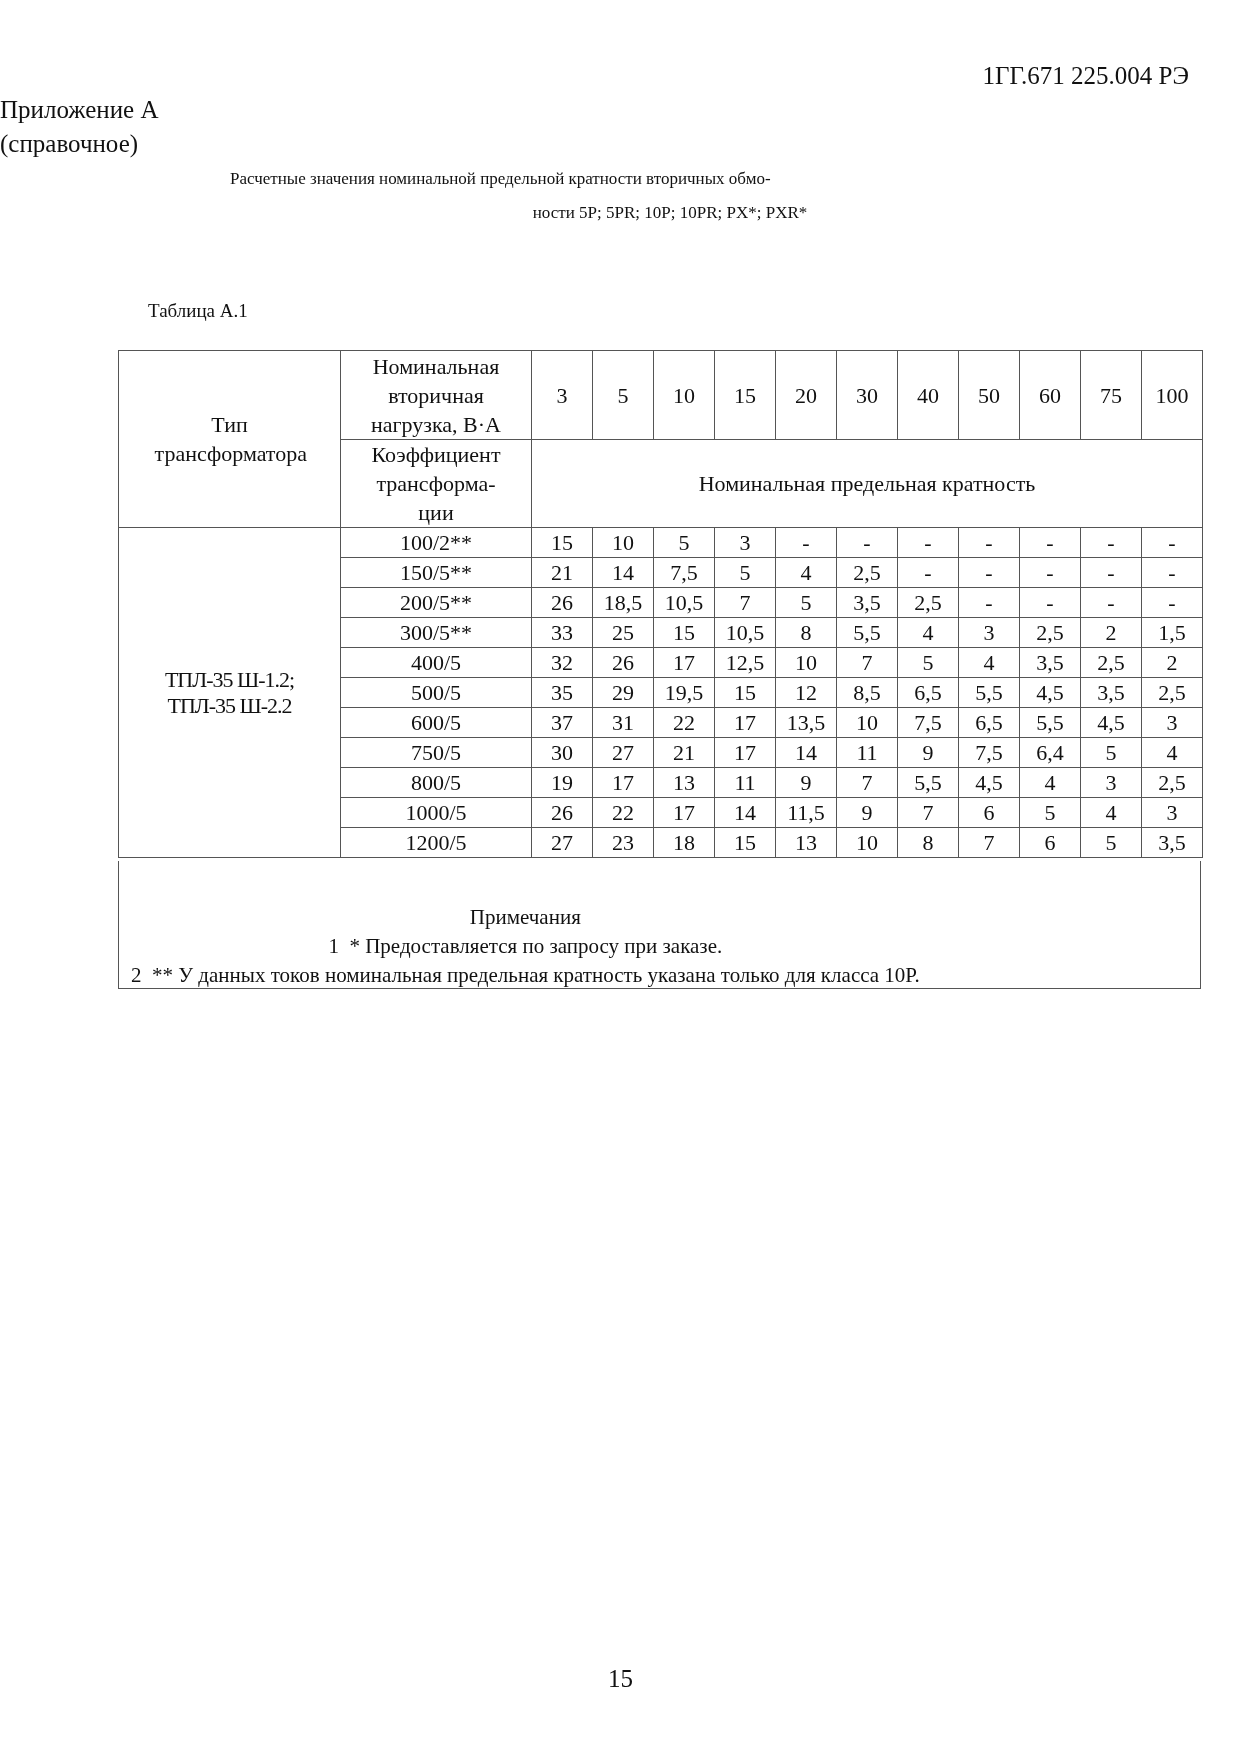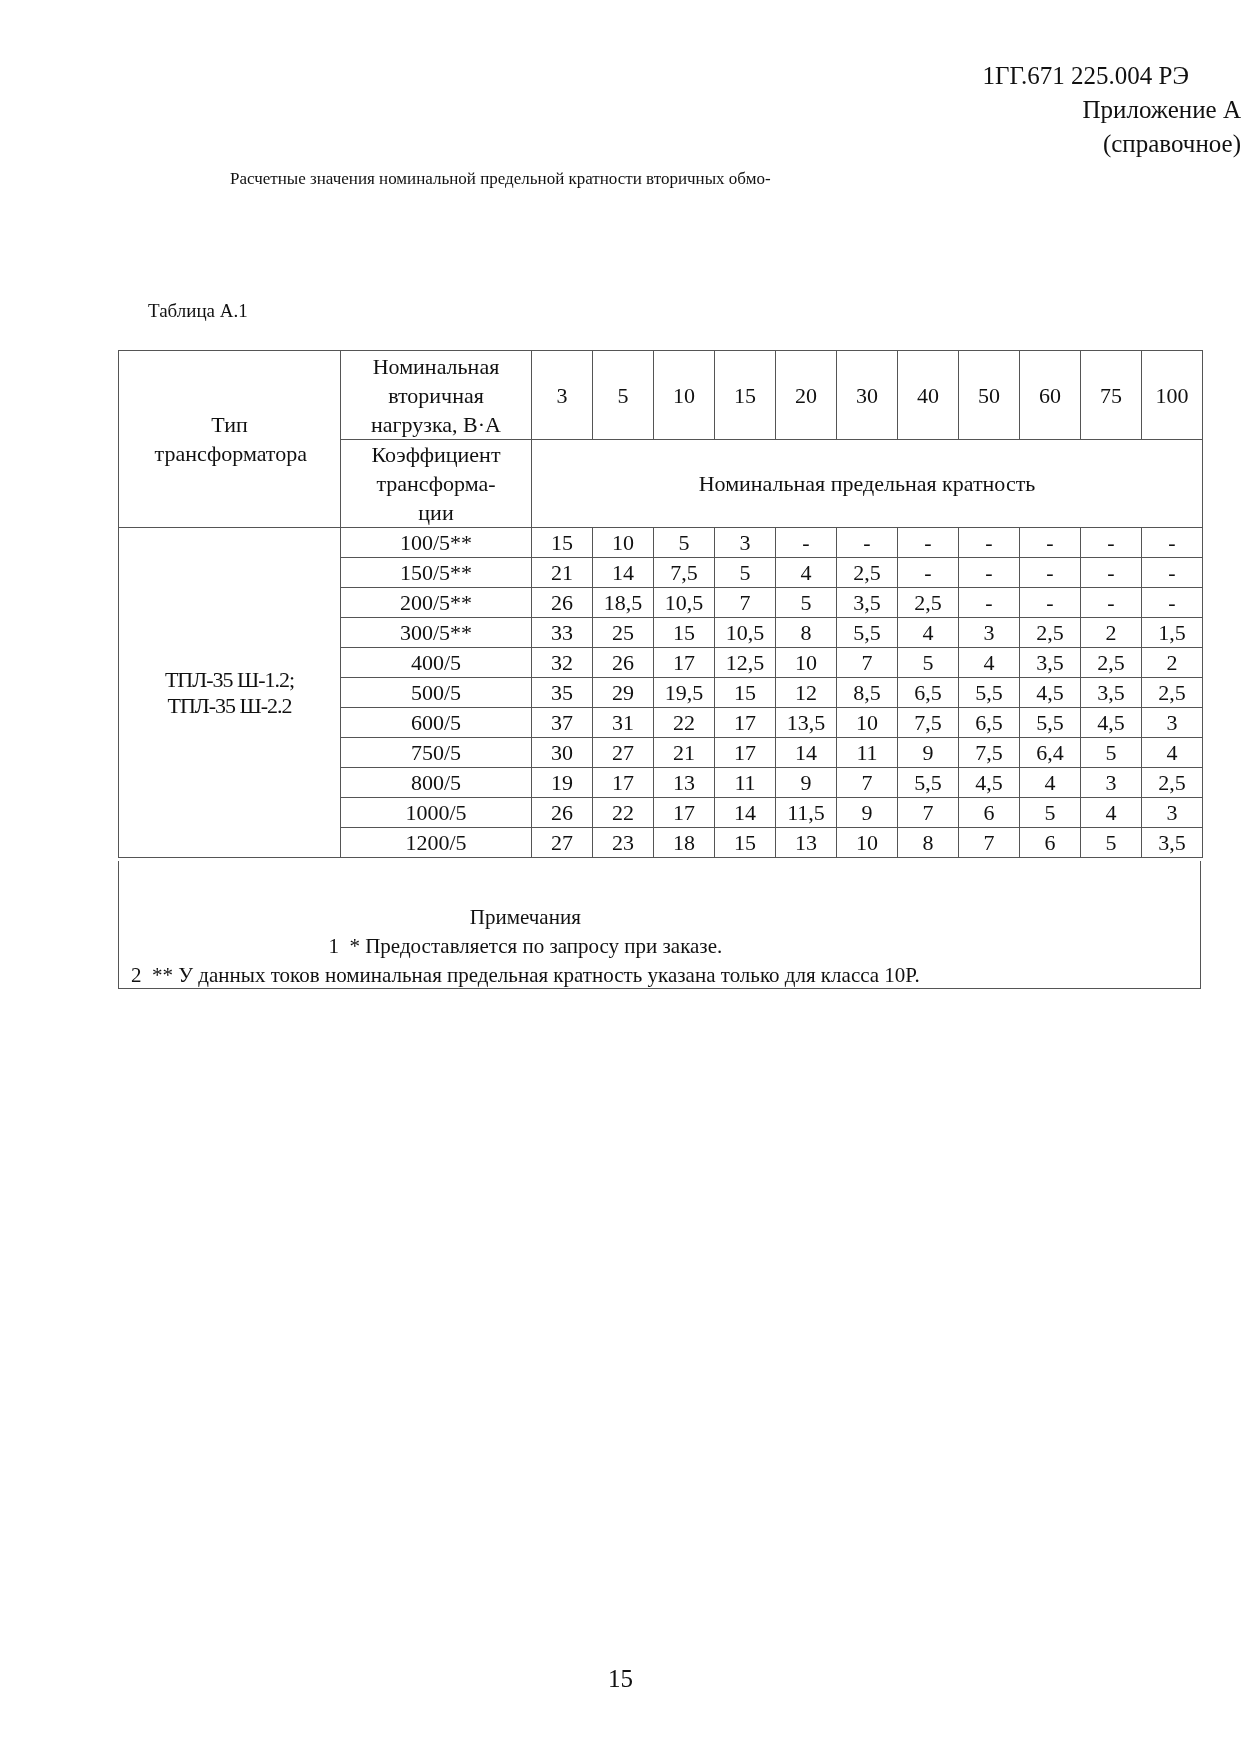--- a/index.html
+++ b/index.html
@@ -1,20 +1,20 @@
 <!DOCTYPE html>
 <html><head>
 <meta charset="utf-8">
 <style>
   html, body { margin: 0; padding: 0; background: #ffffff; }
   body { width: 1241px; height: 1755px; position: relative; overflow: hidden;
          font-family: "Liberation Serif", "DejaVu Serif", serif; color: #111; }
   .abs { position: absolute; }
   .doc-code { top: 62px; right: 52px; font-size: 25px; text-align: center; }
-  .center-line { left: 0; width: 1241px; text-align: right; font-size: 25px; }
+  .center-line { left: 0; width: 1241px; text-align: left; font-size: 25px; }
   .title-block { left: 150px; width: 1040px; top: 162px; font-size: 17px; line-height: 34px; text-align: center; }
   .table-label { left: 148px; top: 300px; font-size: 19px; }
   table.main { position: absolute; left: 118px; top: 350px; width: 1085px;
                border-collapse: collapse; table-layout: fixed; font-size: 22px; }
   table.main td { border: 1.5px solid #555; text-align: center; vertical-align: middle;
                   padding: 0; line-height: 29px; }
   table.main tr.hdr1 td { height: 88px; }
   table.main tr.hdr2 td { height: 86px; }
   table.main tr.body td { height: 29px; }
   .notes { position: absolute; left: 118px; top: 861px; width: 1083px; height: 128px;
@@ -24,20 +24,21 @@
 </style>
 </head>
 <body>
 
 <div class="abs doc-code">1ГГ.671 225.004 РЭ</div>
 <div class="abs center-line" style="top:96px">Приложение А</div>
 <div class="abs center-line" style="top:130px">(справочное)</div>
 
 <div class="abs title-block">
   <div style="padding-left:80px;text-align:left">Расчетные значения номинальной предельной кратности вторичных обмо-</div>
+  <div>ности 5P; 5PR; 10P; 10PR; PX*; PXR*</div>
 </div>
 
 <div class="abs table-label">Таблица А.1</div>
 
 <table class="main">
   <colgroup>
     <col style="width:222px">
       <col style="width:191px">
     <col>
       <col>
@@ -75,21 +76,21 @@
       <td>
         <div style="width:140px;margin:0 auto">Коэффициент трансформа-ции</div>
       </td>
       <td colspan="11">Номинальная предельная кратность</td>
     </tr>
   <tr class="body">
         <td rowspan="11" style="line-height: 26px; letter-spacing: -1px;">
           <div>ТПЛ-35 Ш-1.2;</div>
           <div>ТПЛ-35 Ш-2.2</div>
         </td>
-        <td>100/5**</td>
+        <td>100/2**</td>
         <td>15</td>
         <td>10</td>
         <td>5</td>
         <td>3</td>
         <td>-</td>
         <td>-</td>
         <td>-</td>
         <td>-</td>
         <td>-</td>
         <td>-</td>

